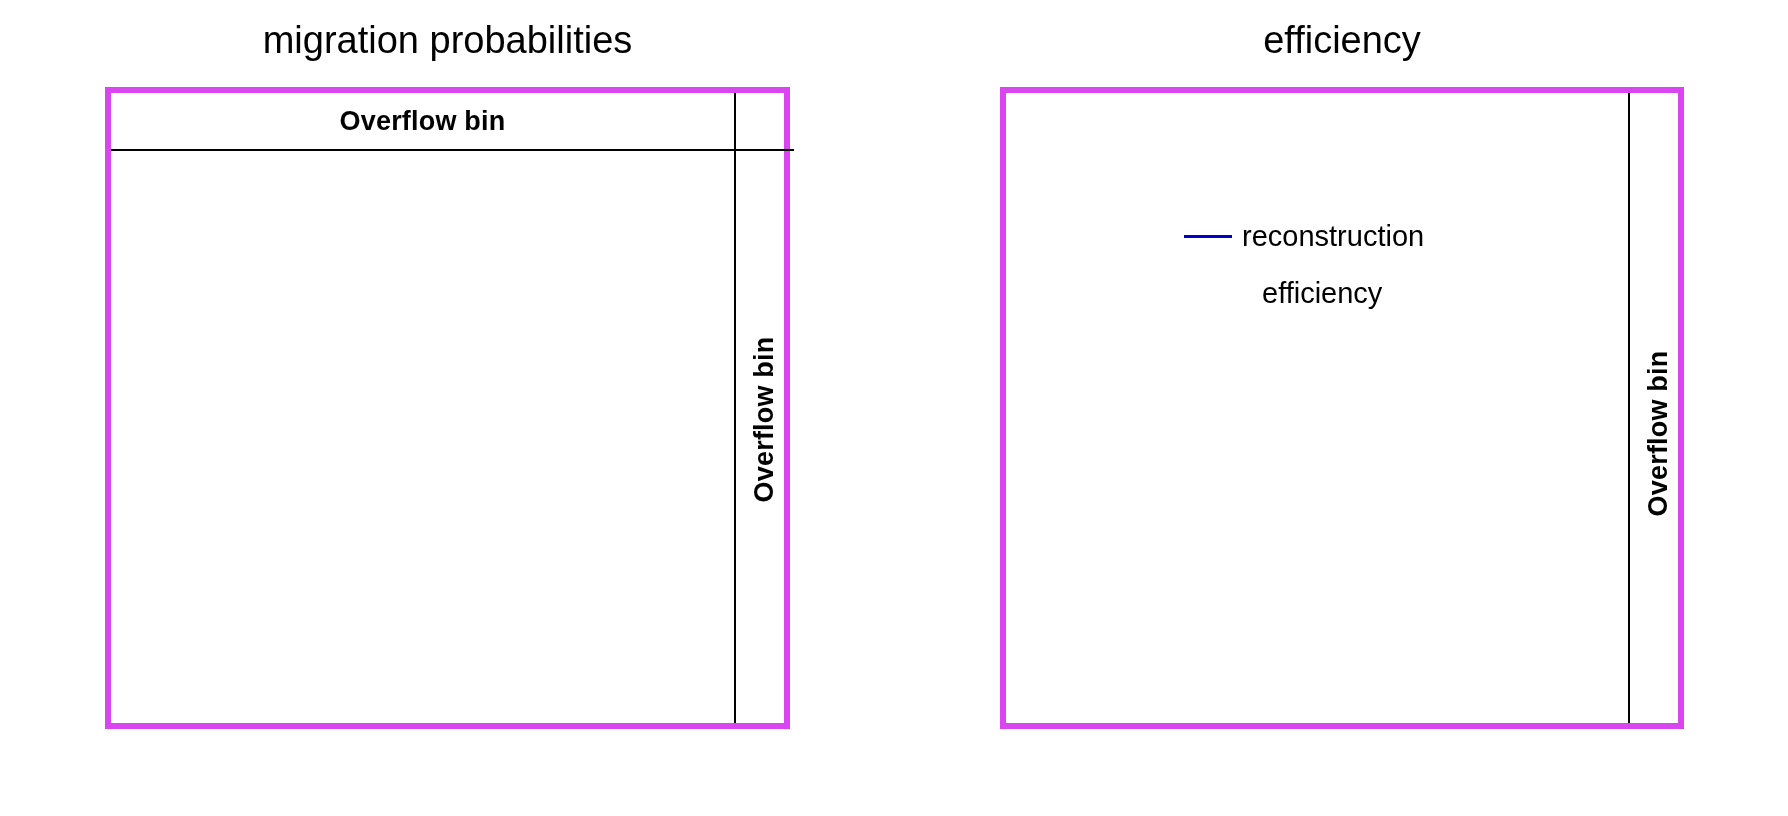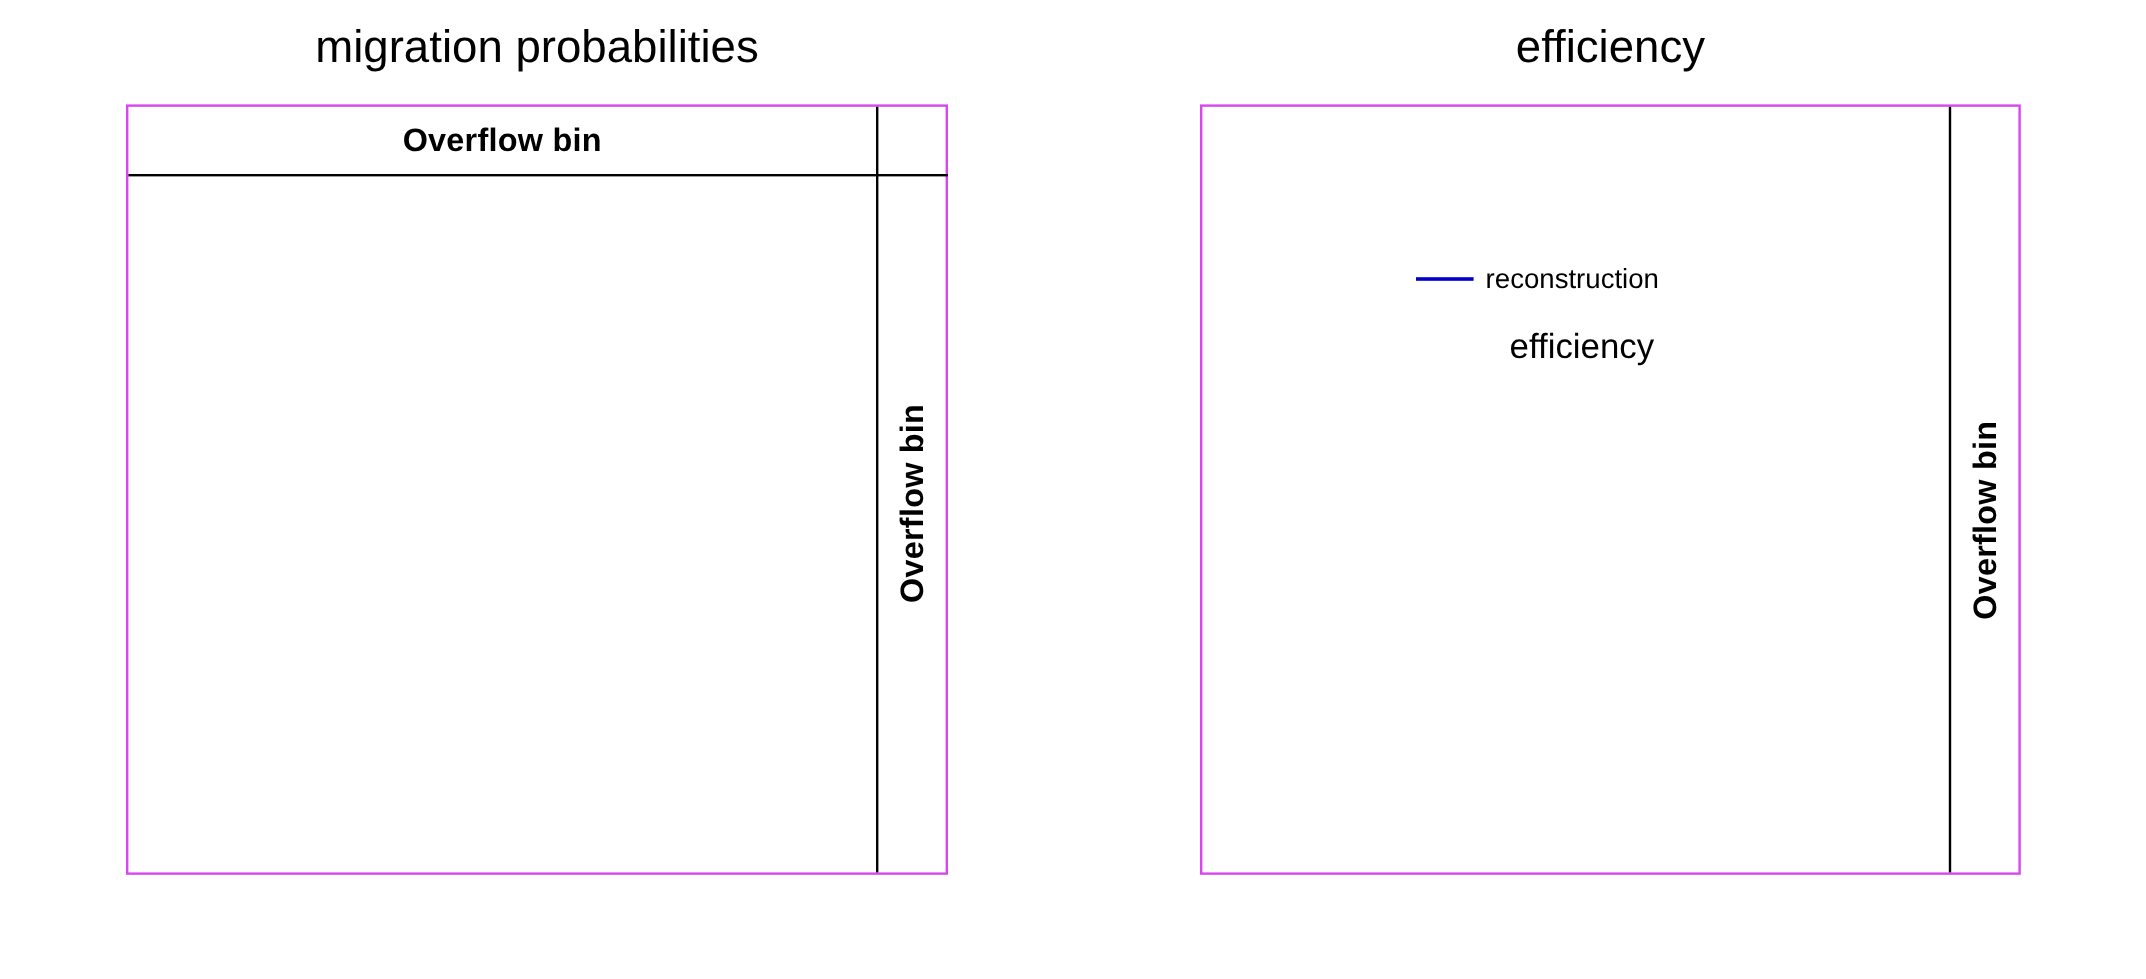--- a/index.html
+++ b/index.html
@@ -36,21 +36,21 @@
     text-align: center;
     color: #000000;
   }
   #title-left  { left: 105px; top: 21px; width: 685px; }
   #title-right { left: 1000px; top: 21px; width: 684px; }
 
   
   .frame {
     position: absolute;
     box-sizing: border-box;
-    border: 2px solid #d946ef;
+    border: 6px solid #d946ef;
     background: #ffffff;
   }
   #frame-left  { left: 105px;  top: 87px; width: 685px; height: 642px; }
   #frame-right { left: 1000px; top: 87px; width: 684px; height: 642px; }
 
   
   .frame-header {
     position: absolute;
     left: 0;
     top: 0;
@@ -118,21 +118,21 @@
     height: 30px;
     white-space: nowrap;
   }
   .legend-swatch {
     width: 48px;
     height: 0;
     margin-right: 10px;
     flex: 0 0 auto;
   }
   .legend-text {
-    font-size: 23px;
+    font-size: 29px;
     line-height: 1;
     color: #000000;
   }
   .legend-row-continued {
     margin-top: 28px;
     margin-left: 78px;
     font-size: 29px;
     line-height: 1;
     white-space: nowrap;
   }

